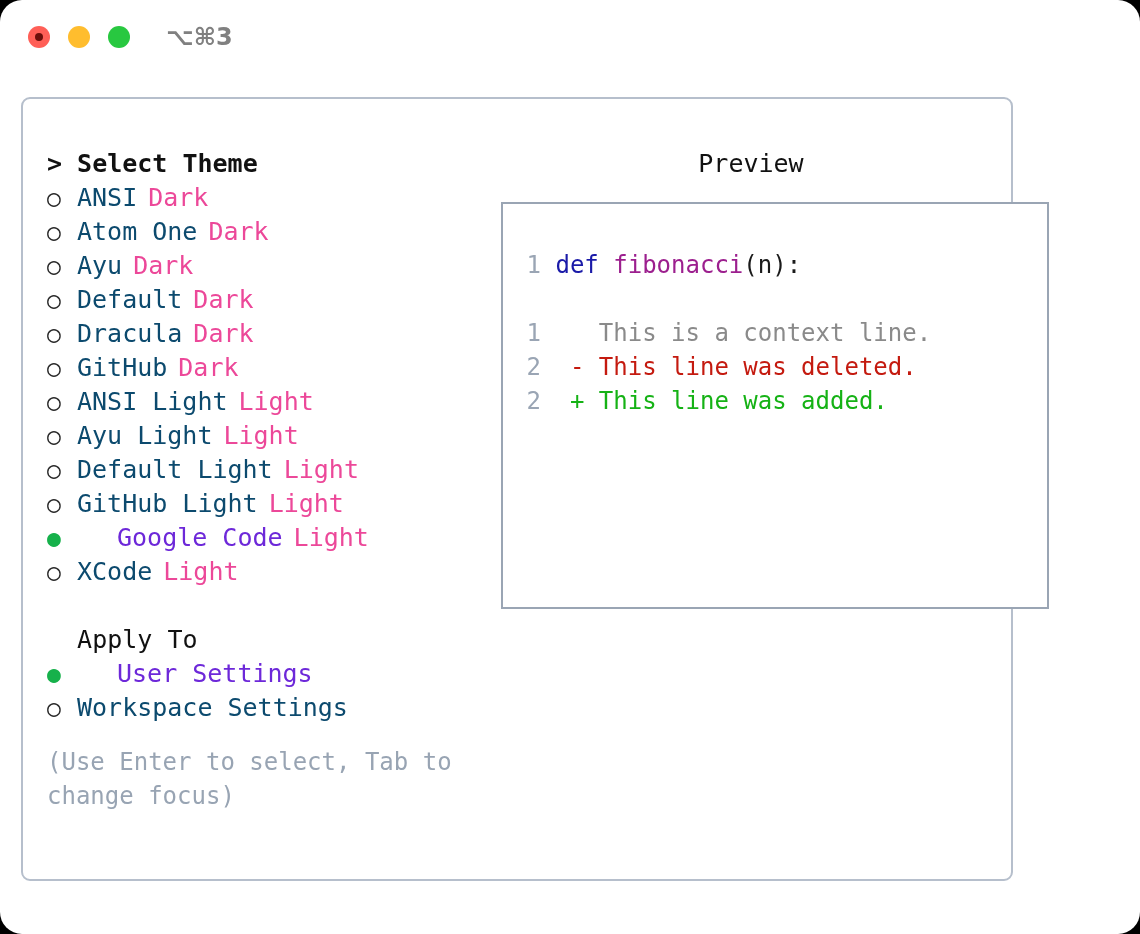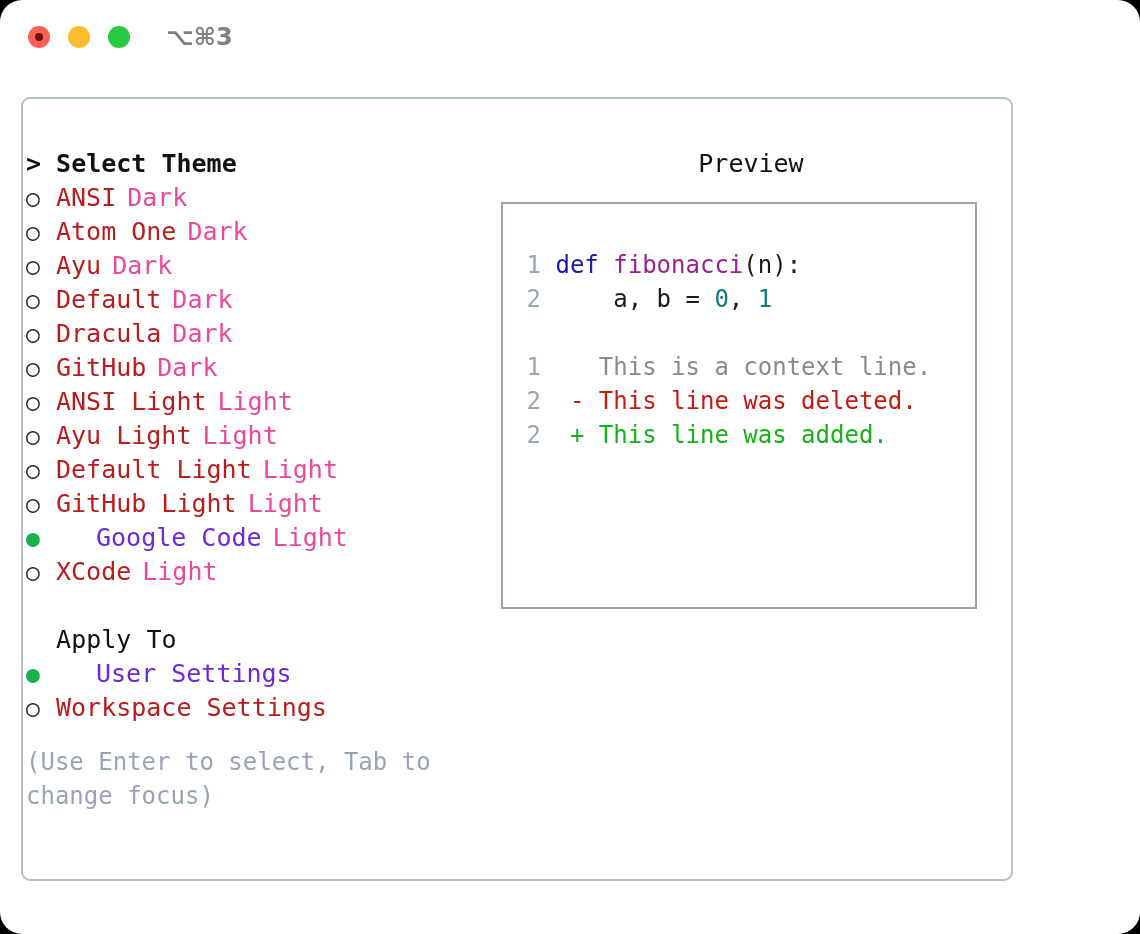--- a/index.html
+++ b/index.html
@@ -77,21 +77,21 @@
     height: 784px;
     border: 2px solid #b6bfcc;
     border-radius: 9px;
     box-sizing: border-box;
     background: #ffffff;
   }
 
   
   .left-col {
     position: absolute;
-    left: 3px;
+    left: 24px;
     top: 48px;
     width: 440px;
   }
   .section-title {
     font-size: 25px;
     line-height: 34px;
     color: #111111;
     white-space: pre;
     font-family: "DejaVu Sans Mono", monospace;
   }
@@ -106,21 +106,21 @@
     color: #2b2b2b;
     font-family: "DejaVu Sans Mono", monospace;
   }
   .bullet {
     width: 30px;
     flex: 0 0 30px;
     color: #2b2b2b;
     font-size: 23px;
   }
   .bullet.sel { color: #16b14b; font-size: 23px; }
-  .opt-label { color: #b91c1c; }
+  .opt-label { color: #0c4a6e; }
   .opt-row.selected .opt-label { color: #6d28d9; margin-left: 40px; }
   .opt-tag {
     color: #ec4899;
     padding-left: 11px;
   }
   .spacer-row { height: 34px; }
 
   .hint {
     margin-top: 20px;
     font-size: 24px;
@@ -139,21 +139,21 @@
   }
   .preview-title {
     font-size: 25px;
     line-height: 34px;
     color: #111111;
     margin-bottom: 21px;
     font-family: "DejaVu Sans Mono", monospace;
     text-align: center;
   }
   .preview-box {
-    width: 476px;
+    width: 548px;
     height: 407px;
     border: 2px solid #9aa5b4;
     box-sizing: border-box;
     background: #ffffff;
     padding: 44px 0 12px 16px;
   }
   .code-line {
     font-size: 24px;
     line-height: 34px;
     white-space: pre;
@@ -219,21 +219,20 @@
         </div>
 
       <div class="hint">(Use Enter to select, Tab to change focus)</div>
     </div>
 
     <div class="right-col">
       <div class="preview-title">Preview</div>
       <div class="preview-box">
         <div id="code-block">
             <div class="code-line"><span class="ln">1</span> <span class="tok-kw">def</span><span class="tok-def"> </span><span class="tok-fn">fibonacci</span><span class="tok-def">(n):</span></div>
-            <div class="code-line"><span class="ln">2</span> <span class="tok-def">    a, b = </span><span class="tok-num">0</span><span class="tok-def">, </span><span class="tok-num">1</span></div>
           </div>
         <div class="gap"></div>
         <div id="diff-block">
             <div class="code-line"><span class="ln">1</span><span class="tok-ctx">    </span><span class="tok-ctx">This is a context line.</span></div>
             <div class="code-line"><span class="ln">2</span><span class="tok-del">  - </span><span class="tok-del">This line was deleted.</span></div>
             <div class="code-line"><span class="ln">2</span><span class="tok-add">  + </span><span class="tok-add">This line was added.</span></div>
           </div>
       </div>
     </div>
 

